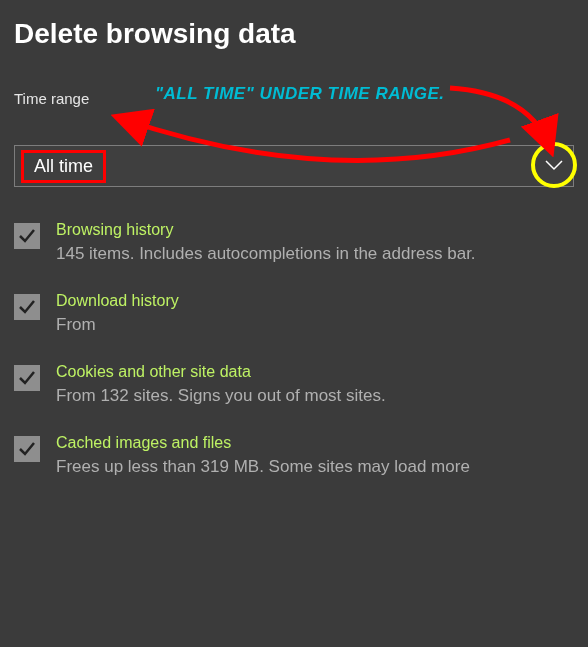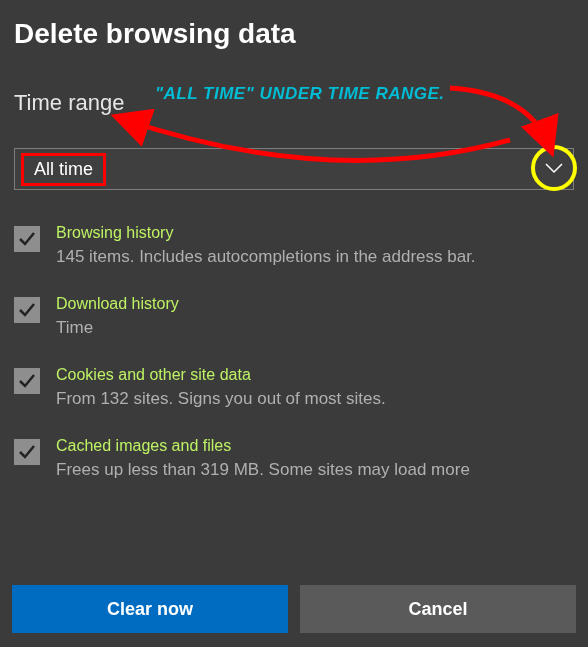--- a/index.html
+++ b/index.html
@@ -17,24 +17,24 @@
     height: 100%;
     display: flex;
     flex-direction: column;
   }
   .title {
     font-size: 28px;
     font-weight: 600;
     margin-bottom: 40px;
   }
   .time-label {
-    font-size: 22px;
+    font-size: 15px;
     color: #e6e6e6;
     font-weight: 400;
-    margin-bottom: 16px;
+    margin-bottom: 22px;
   }
   .dropdown {
     position: relative;
     border: 1px solid #7d7d7d;
     background: #3f3f3f;
     height: 42px;
     display: flex;
     align-items: center;
     padding: 0 12px;
     margin-bottom: 34px;
@@ -165,21 +165,21 @@
     </div>
 
     <div class="item">
       <div class="checkbox">
         <svg width="20" height="20" viewBox="0 0 20 20">
             <path d="M3 10 L8 15 L17 4" stroke="#222" stroke-width="2.5" fill="none"></path>
           </svg>
       </div>
       <div class="item-body">
         <div class="item-title">Download history</div>
-        <div class="item-desc">Time</div>
+        <div class="item-desc">From</div>
       </div>
     </div>
 
     <div class="item">
       <div class="checkbox">
         <svg width="20" height="20" viewBox="0 0 20 20">
             <path d="M3 10 L8 15 L17 4" stroke="#222" stroke-width="2.5" fill="none"></path>
           </svg>
       </div>
       <div class="item-body">
@@ -194,24 +194,20 @@
             <path d="M3 10 L8 15 L17 4" stroke="#222" stroke-width="2.5" fill="none"></path>
           </svg>
       </div>
       <div class="item-body">
         <div class="item-title">Cached images and files</div>
         <div class="item-desc">Frees up less than 319 MB. Some sites may load more</div>
       </div>
     </div>
   </div>
 
-  <div class="buttons">
-    <button class="btn btn-primary">Clear now</button>
-    <button class="btn btn-secondary">Cancel</button>
-  </div>
 </div>
 
 <div class="annotation">
   <br>
   <span>"All Time" under Time Range.</span>
 </div>
 
 <svg class="arrow" style="left:440px; top:78px;" width="140" height="100" viewBox="0 0 140 100">
   <defs>
     <marker id="ah1" markerWidth="8" markerHeight="8" refX="6" refY="4" orient="auto">

